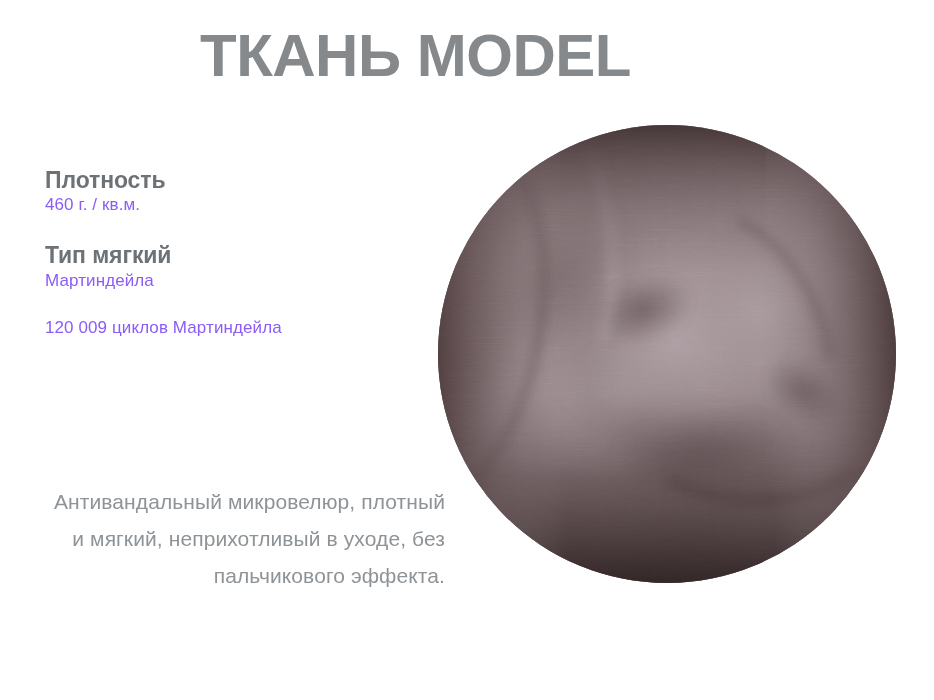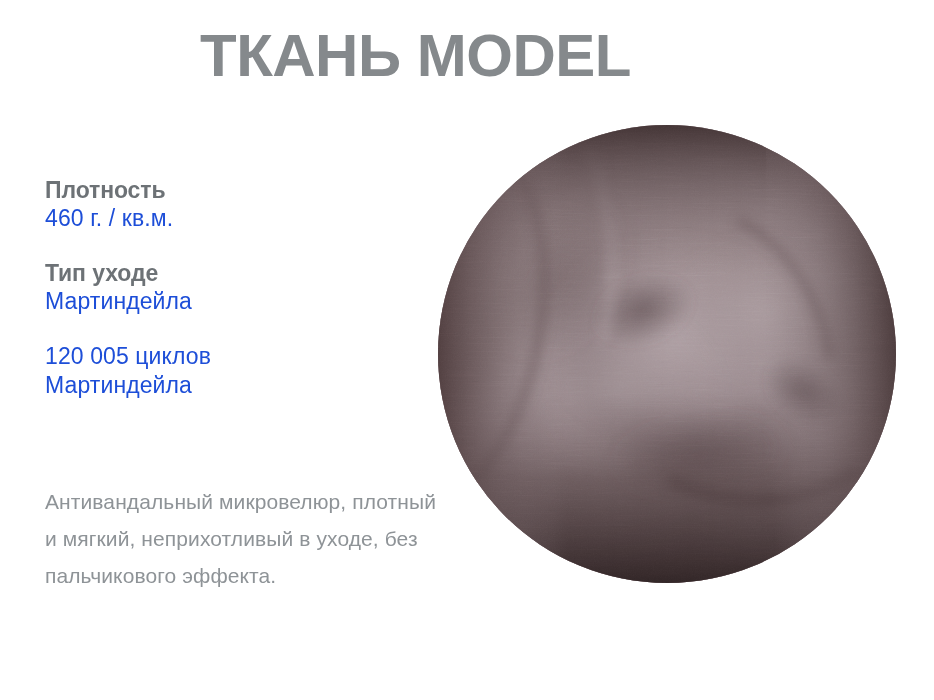--- a/index.html
+++ b/index.html
@@ -24,49 +24,50 @@
     font-weight:bold;
     letter-spacing:-0.5px;
     color:#85898c;
     line-height:1.05;
     white-space:nowrap;
   }
 
   
   #specs {
     position:absolute;
-    left:45px; top:176px;
+    left:45px; top:166px;
     width:380px;
   }
   .spec-block { margin-bottom:26px; }
   .spec-label {
     font-size:23px;
     font-weight:bold;
     color:#6d7276;
     line-height:1.22;
     letter-spacing:-0.1px;
   }
   .spec-value {
-    font-size:23px;
+    font-size:17px;
     font-weight:normal;
-    color:#1d4ed8;
+    color:#8b5cf6;
     line-height:1.26;
     letter-spacing:0.1px;
   }
 
   
   #description {
     position:absolute;
     left:45px; top:484px;
     width:400px;
     font-size:21px;
     font-weight:normal;
     color:#8e9397;
     line-height:1.76;
     letter-spacing:0.1px;
+    text-align:right;
   }
 
   
   #fabric-circle {
     position:absolute;
     left:438px; top:125px;
     width:458px; height:458px;
     border-radius:50%;
     overflow:hidden;
     background:#8e7e83;
@@ -81,26 +82,26 @@
   <div id="title">ТКАНЬ MODEL</div>
 
   <div id="specs">
 
     <div class="spec-block">
       <div class="spec-label">Плотность</div>
       <div class="spec-value">460 г. / кв.м.</div>
     </div>
 
     <div class="spec-block">
-      <div class="spec-label">Тип уходе</div>
+      <div class="spec-label">Тип мягкий</div>
       <div class="spec-value">Мартиндейла</div>
     </div>
 
     <div class="spec-block">
-      <div class="spec-value" style="max-width:260px;">120 005 циклов Мартиндейла</div>
+      <div class="spec-value" style="max-width:260px;">120 009 циклов Мартиндейла</div>
     </div>
 
   </div>
 
   <div id="description">Антивандальный микровелюр, плотный и мягкий, неприхотливый в уходе, без пальчикового эффекта.</div>
 
   <div id="fabric-circle">
     <svg viewBox="0 0 458 458" preserveAspectRatio="xMidYMid slice">
       <defs>
         <radialGradient id="gBase" cx="52%" cy="42%" r="78%">

